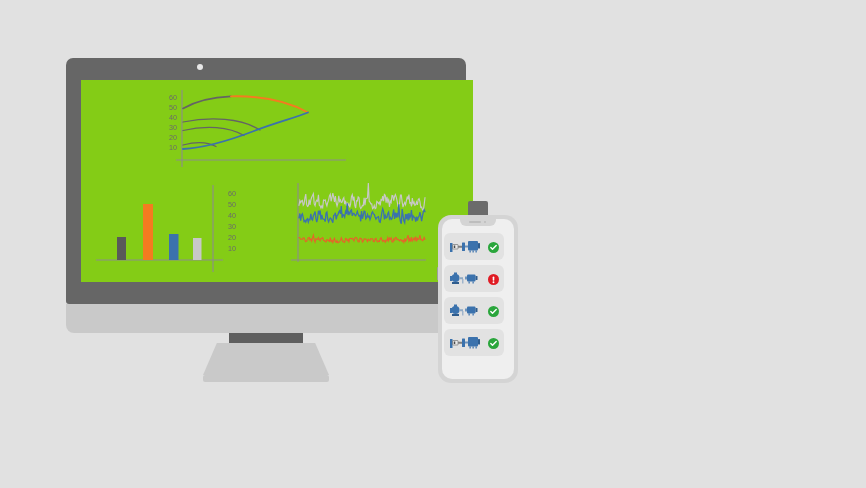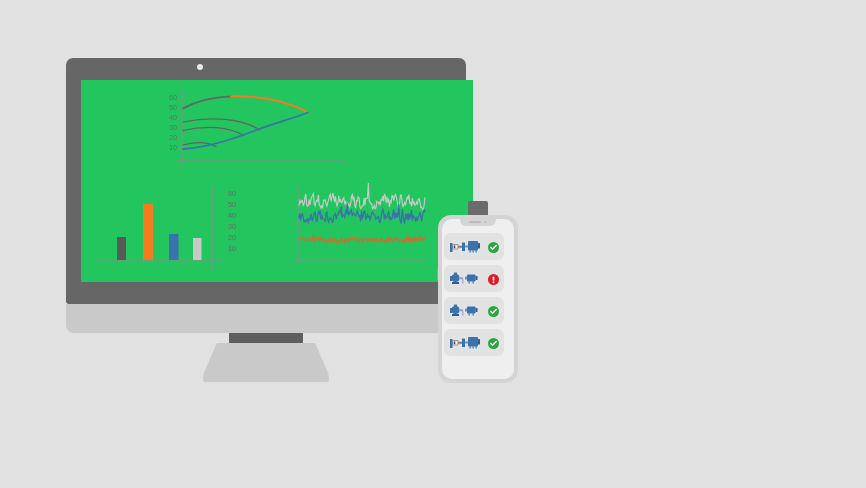--- a/index.html
+++ b/index.html
@@ -17,21 +17,21 @@
   .monitor-bezel{
     position:absolute;left:0;top:0;width:400px;height:246px;
     background:#666666;border-radius:7px 7px 3px 3px;
   }
   .webcam{
     position:absolute;left:197px;top:64px;width:6px;height:6px;
     border-radius:50%;background:#e8e8e8;
   }
   .screen{
     position:absolute;left:81px;top:80px;width:392px;height:202px;
-    background:#22c55e;overflow:hidden;
+    background:#84cc16;overflow:hidden;
   }
   .monitor-chin{
     position:absolute;left:66px;top:304px;width:400px;height:29px;
     background:#c9c9c9;border-radius:0 0 8px 8px;
   }
   .stand-neck{
     position:absolute;left:229px;top:333px;width:74px;height:10px;
     background:#5e5e5e;
   }
   .stand-trap{

